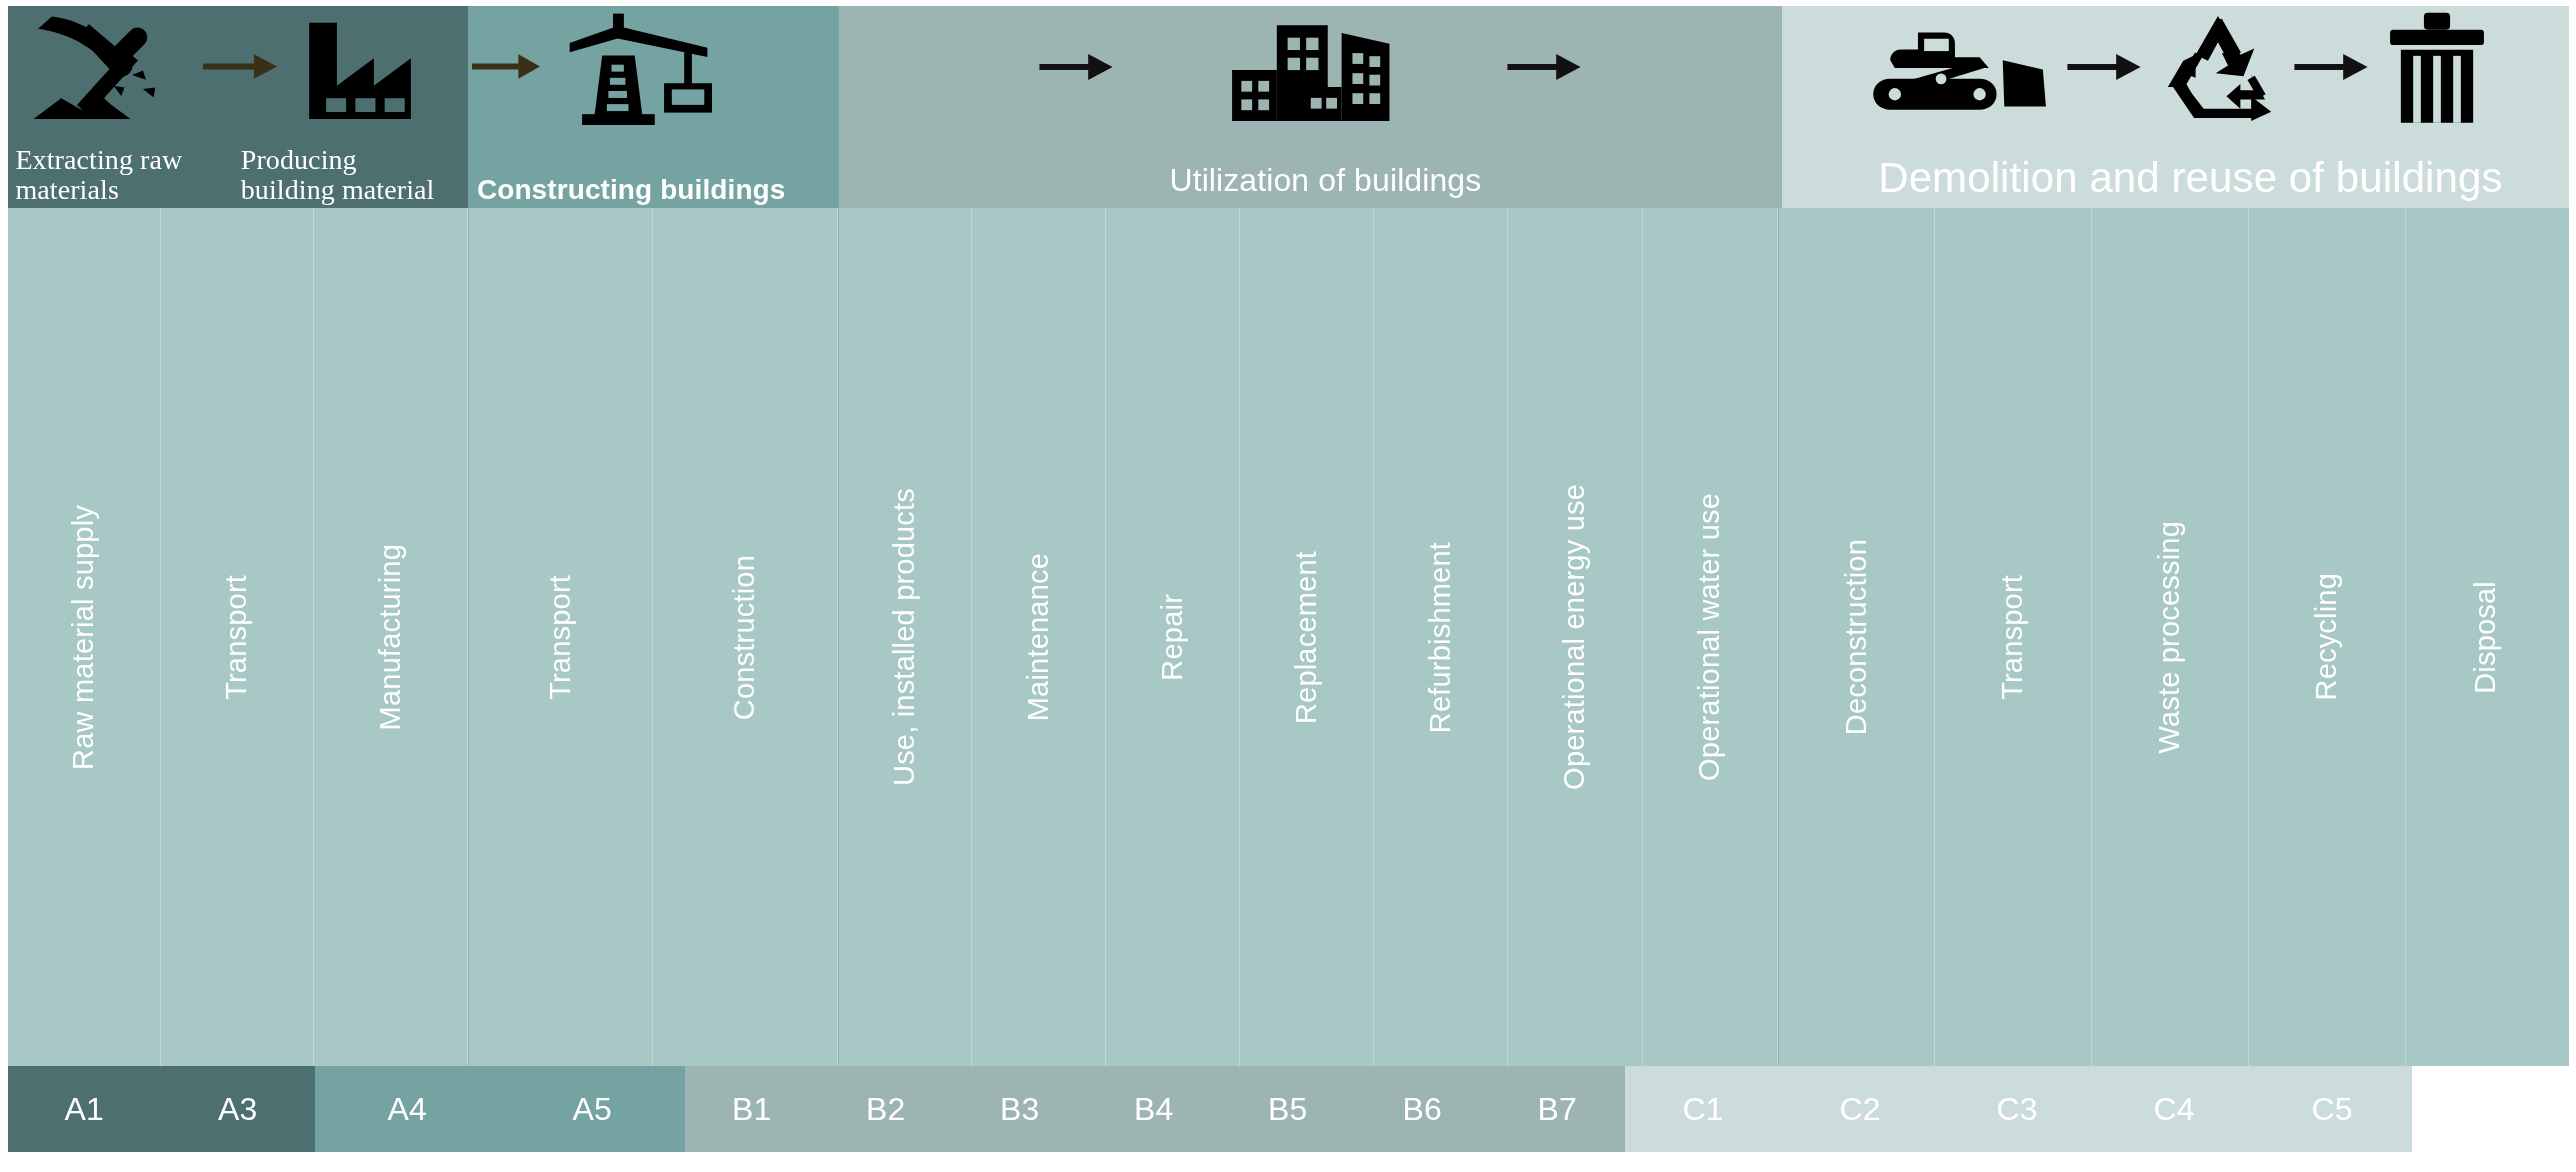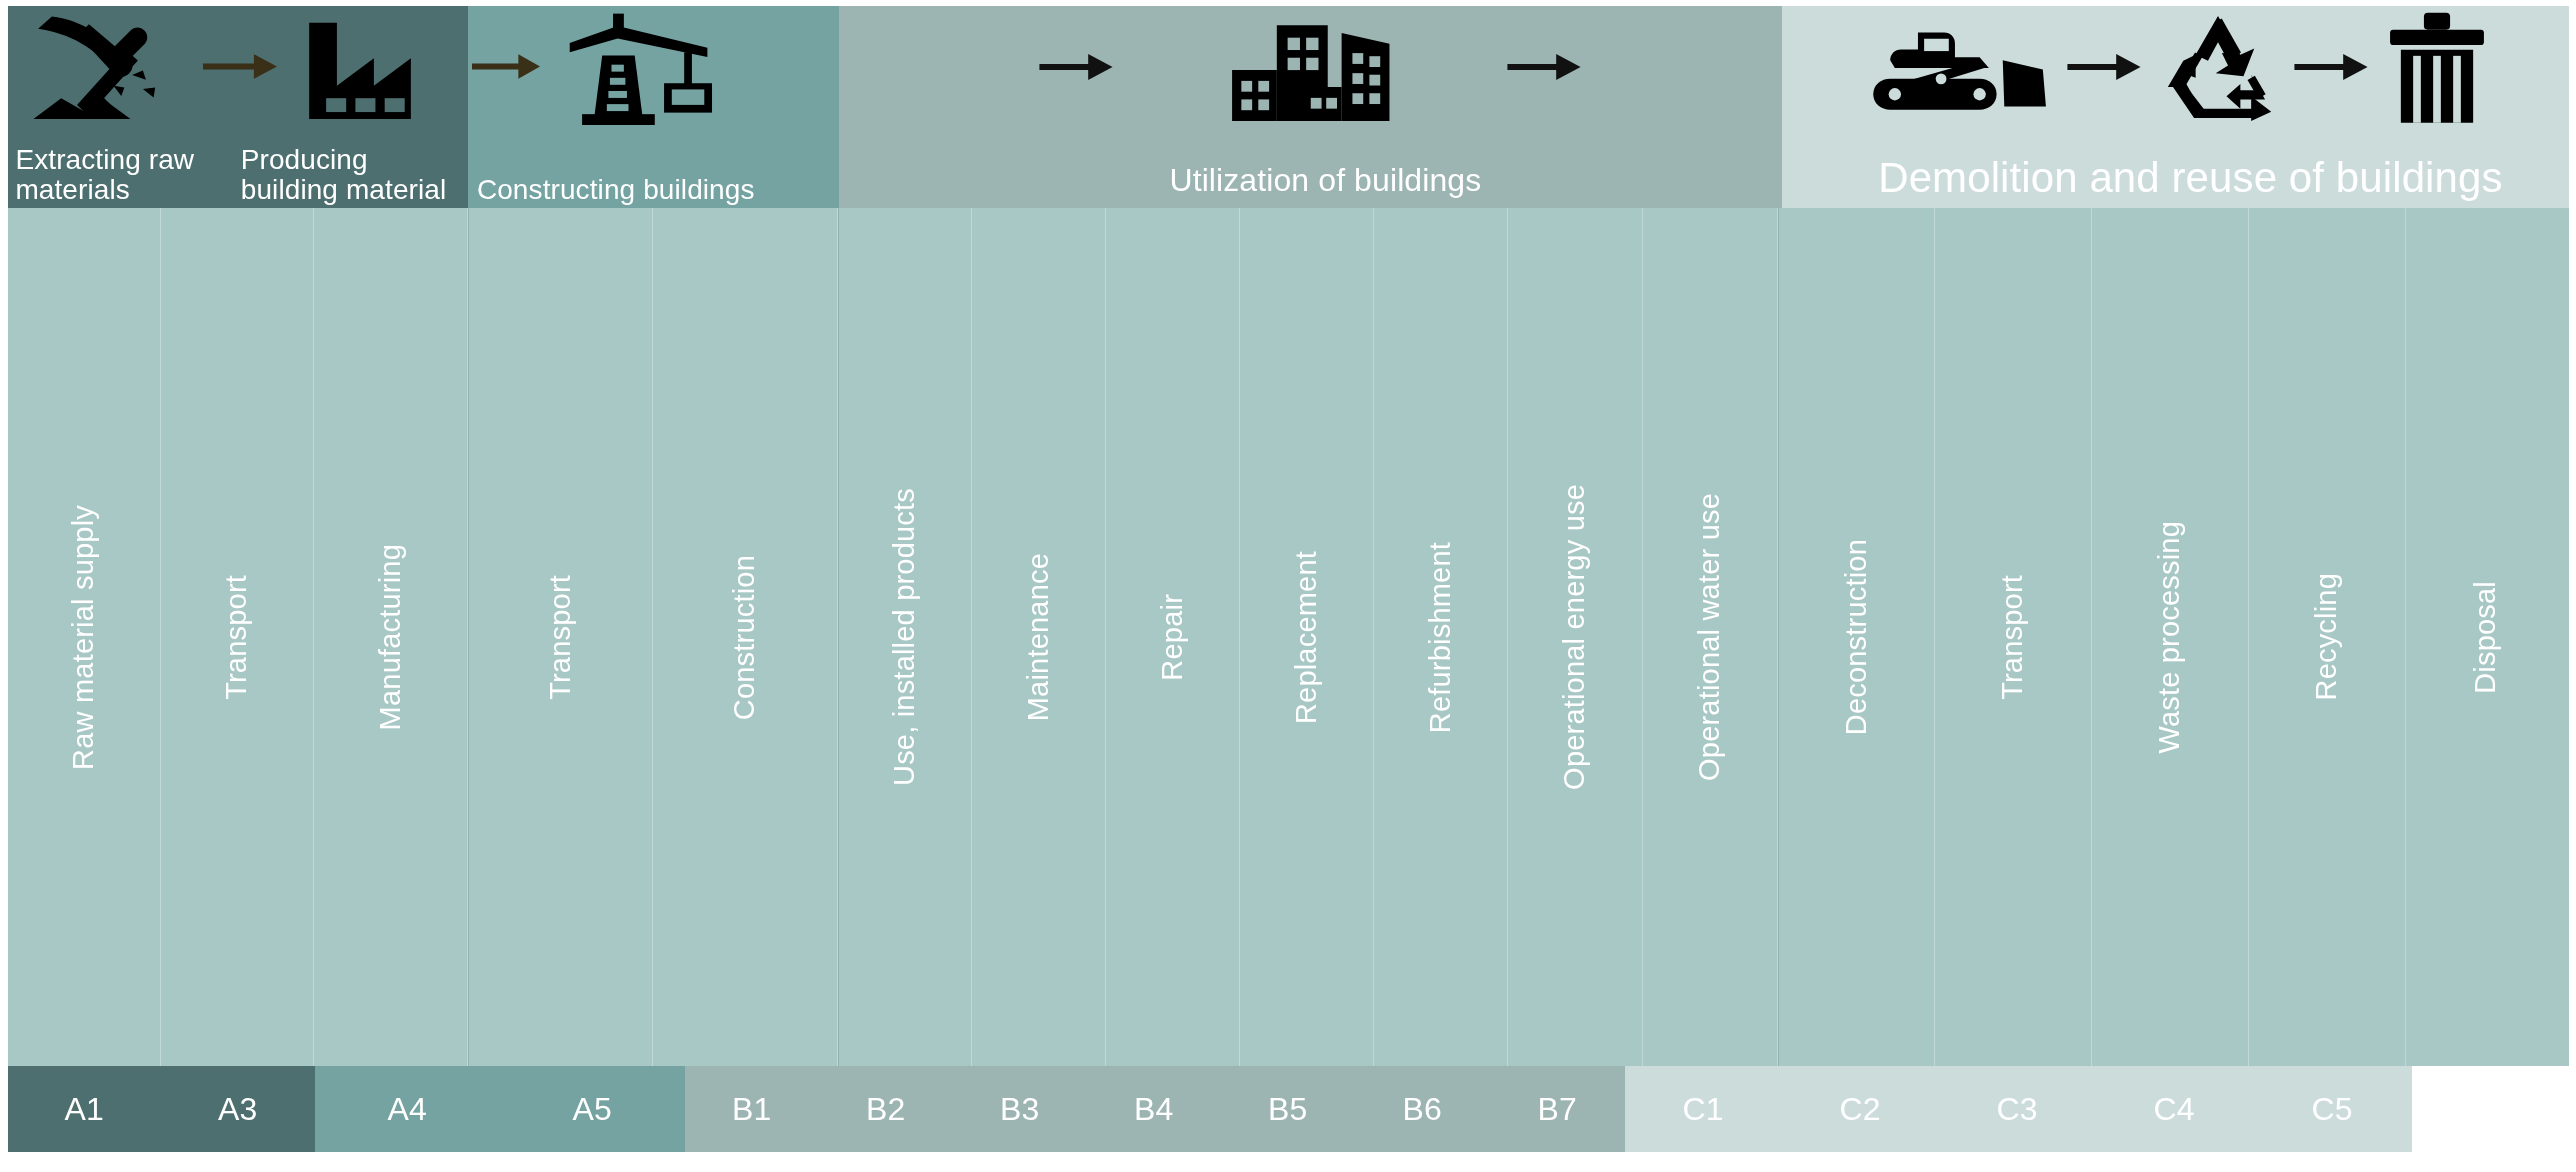--- a/index.html
+++ b/index.html
@@ -63,21 +63,21 @@
     box-sizing:border-box;
   }
   .hlabel.center{ text-align:center;padding-left:35px; }
 
   
   .sec-a13{ width:460px; background:#4d6f70; }
   .sec-a45{ width:371px; background:#74a3a2; }
   .sec-b{   width:943px; background:#9cb4b2; }
   .sec-c{   width:787px; background:#ccdcdb; }
 
-  .sec-a13 .hsec-labels{ justify-content:flex-start; padding-left:3.1px; }
+  .sec-a13 .hsec-labels{ justify-content:flex-start; padding-left:3.1px;font-family:Liberation Serif, serif; }
   .sec-a45 .hsec-labels{ justify-content:flex-start; padding-left:4.6px; }
 
   .lbl-col{ width:calc(50% - 3.1px); }
 
   .arrow{
     display:inline-block;
     color:#3a2f17;
     font-size:0;
     line-height:0;
     position:relative;
@@ -200,21 +200,21 @@
                 <rect x="76" y="123" width="28" height="9" fill="#74a3a2"></rect>
                 <rect x="44" y="136" width="94" height="14"></rect>
                 <rect x="176" y="56" width="10" height="42"></rect>
                 <rect x="150" y="96" width="62" height="38"></rect>
                 <rect x="160" y="104" width="42" height="20" fill="#74a3a2"></rect>
               </g>
             </svg>
           </span>
         </div>
         <div class="hsec-labels">
-          <div class="hlabel" style="width:100%;">Constructing buildings</div>
+          <div class="hlabel" style="width:100%;font-weight:bold;">Constructing buildings</div>
         </div>
       </div>
 
       <div class="hsec sec-b">
         <div class="hsec-icons" style="gap:116px;">
           <span class="arrow">
             <svg width="74" height="32" viewBox="0 0 96 42">
               <path d="M0 17 H64 V4 L96 21 L64 38 V25 H0 Z" fill="#111111"></path>
             </svg>
           </span>

